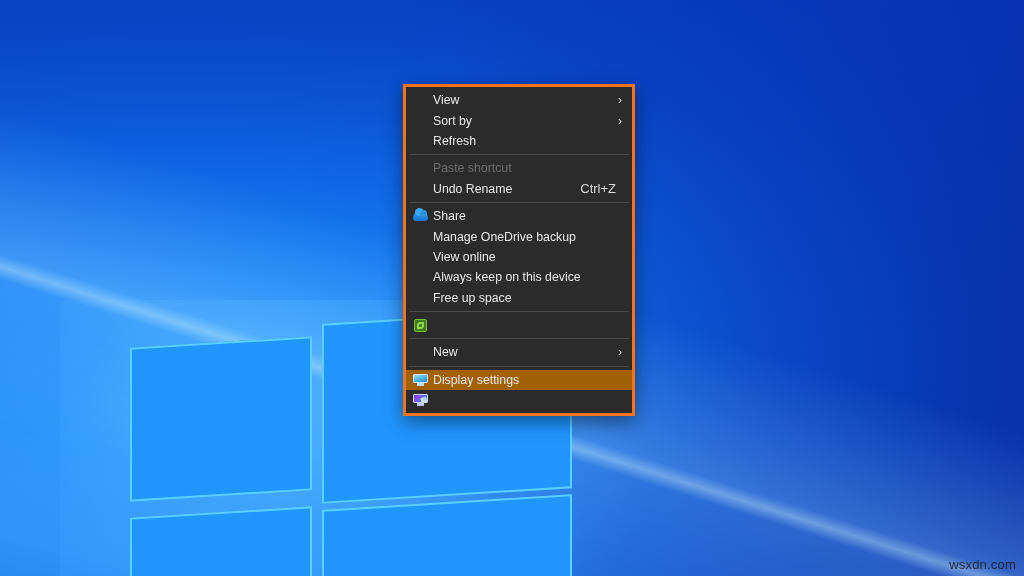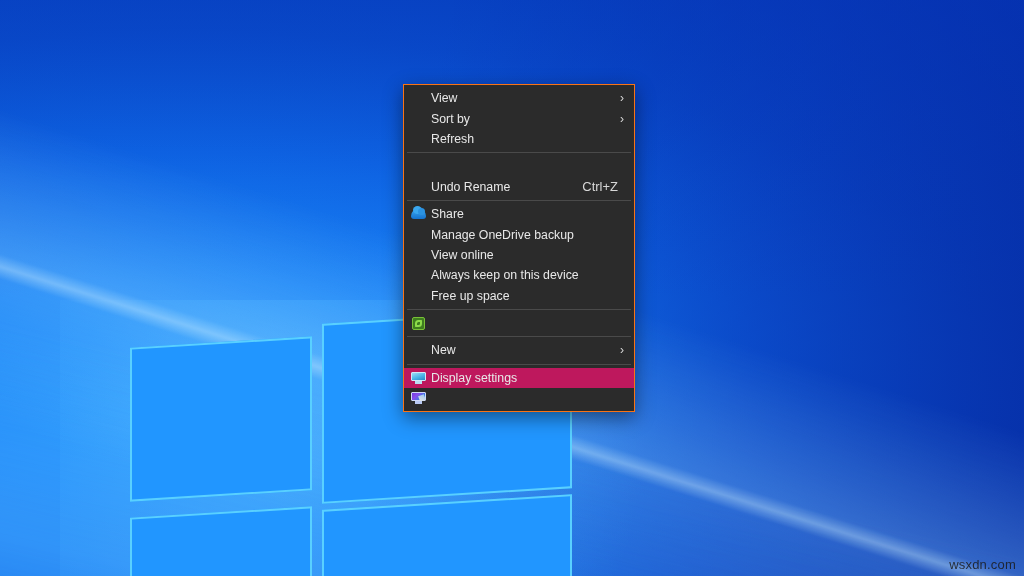--- a/index.html
+++ b/index.html
@@ -108,40 +108,40 @@
     margin-left: 44px;
   }
 
   
   #ctx-menu {
     position: absolute;
     left: 403px;
     top: 84px;
     width: 232px;
     background: #2b2b2b;
-    border: 1px solid #f97316;
+    border: 3px solid #f97316;
     box-shadow: 0 6px 18px rgba(0,0,0,0.45);
     padding: 3px 0 3px 0;
     box-sizing: border-box;
     user-select: none;
   }
 
   .mi {
     position: relative;
     display: flex;
     align-items: center;
     height: 20.4px;
     padding: 0 6px 0 5px;
     color: #e8e8e8;
     font-size: 12.3px;
     white-space: nowrap;
     box-sizing: border-box;
   }
   .mi.selected {
-    background: #be185d;
+    background: #a16207;
   }
   .mi.disabled .mi-label {
     color: #6e6e6e;
   }
 
   .mi-icon {
     width: 18px;
     min-width: 18px;
     height: 16px;
     margin-right: 4px;
@@ -297,20 +297,21 @@
         <span class="mi-label">Sort by</span>
         <span class="mi-chevron">›</span>
       </div>
       <div class="mi">
         <span class="mi-icon"></span>
         <span class="mi-label">Refresh</span>
       </div>
       <div class="sep"></div>
       <div class="mi disabled">
         <span class="mi-icon"></span>
+        <span class="mi-label">Paste shortcut</span>
       </div>
       <div class="mi">
         <span class="mi-icon"></span>
         <span class="mi-label">Undo Rename</span>
         <span class="mi-accel">Ctrl+Z</span>
       </div>
       <div class="sep"></div>
       <div class="mi">
         <span class="mi-icon">
           <span class="ico-cloud"></span>

